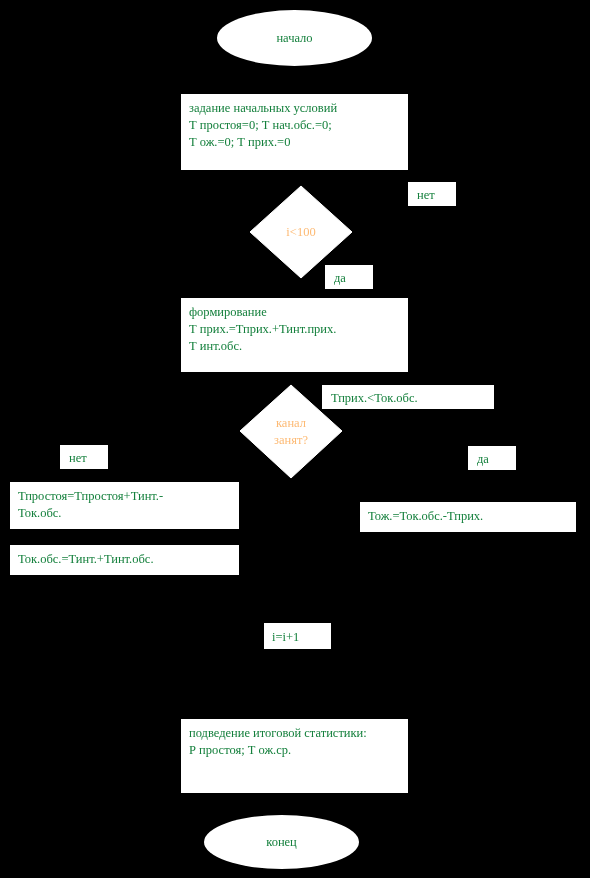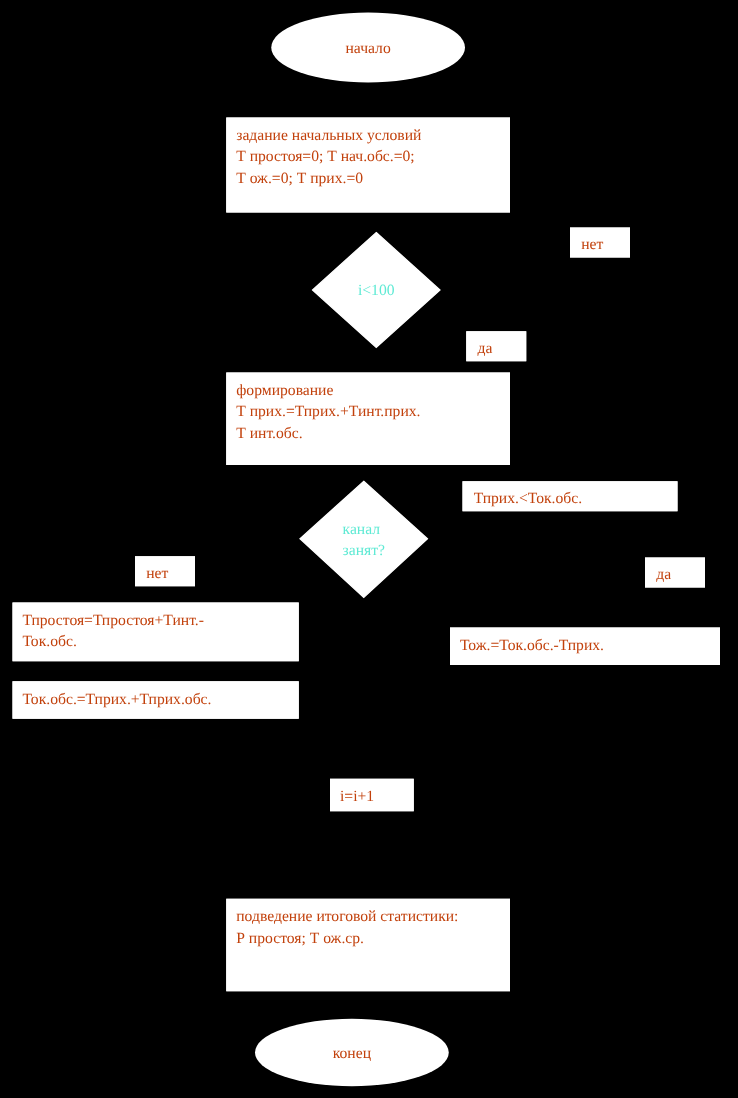--- a/index.html
+++ b/index.html
@@ -14,40 +14,39 @@
   #canvas {
     position: relative;
     width: 590px;
     height: 878px;
     background: #000000;
     overflow: hidden;
   }
   .node {
     position: absolute;
     background: #ffffff;
-    color: #c2410c;
+    color: #15803d;
     box-sizing: border-box;
   }
   
   .box {
     border: 1px solid #ffffff;
     padding: 5px 7px 4px 7px;
     font-size: 12.5px;
     line-height: 17px;
     white-space: pre-line;
     text-align: left;
   }
   
   .label-box {
     border: 1px solid #ffffff;
     font-size: 12.5px;
     line-height: 16px;
     padding: 4px 8px 3px 8px;
     text-align: left;
-    margin-left: 48px;
   }
   
   .ellipse {
     border-radius: 50%;
     display: flex;
     align-items: center;
     justify-content: center;
     font-size: 12.5px;
     text-align: center;
   }
@@ -65,24 +64,24 @@
   .diamond-text {
     position: absolute;
     top: 0;
     left: 0;
     width: 100%;
     height: 100%;
     display: flex;
     flex-direction: column;
     align-items: center;
     justify-content: center;
-    color: #5eead4;
+    color: #fdba74;
     font-size: 12.5px;
     line-height: 17px;
-    text-align: left;
+    text-align: center;
     white-space: pre-line;
     pointer-events: none;
   }
   
   .connector {
     position: absolute;
     background: #000000;
   }
 </style>
 </head>
@@ -141,21 +140,21 @@
 занят?</div>
   </div>
 
   <div class="node label-box" style="left:60px; top:445px; width:48px; height:24px;">нет</div>
 
   <div class="node label-box" style="left:468px; top:446px; width:48px; height:24px;">да</div>
 
   <div class="node box" style="left:10px; top:482px; width:229px; height:47px;">Тпростоя=Тпростоя+Тинт.-
 Ток.обс.</div>
 
-  <div class="node box" style="left:10px; top:545px; width:229px; height:30px;">Ток.обс.=Тприх.+Тприх.обс.</div>
+  <div class="node box" style="left:10px; top:545px; width:229px; height:30px;">Ток.обс.=Тинт.+Тинт.обс.</div>
 
   <div class="node box" style="left:360px; top:482px; width:216px; height:30px;margin-top:20px;">Тож.=Ток.обс.-Тприх.</div>
 
 
   <div class="node box" style="left:264px; top:623px; width:67px; height:26px; text-align:left;">i=i+1</div>
 
   <div class="node box" style="left:181px; top:719px; width:227px; height:74px;">подведение итоговой статистики:
 Р простоя; Т ож.ср.</div>
 
   <div class="node ellipse" style="left:204px; top:815px; width:155px; height:54px;">

